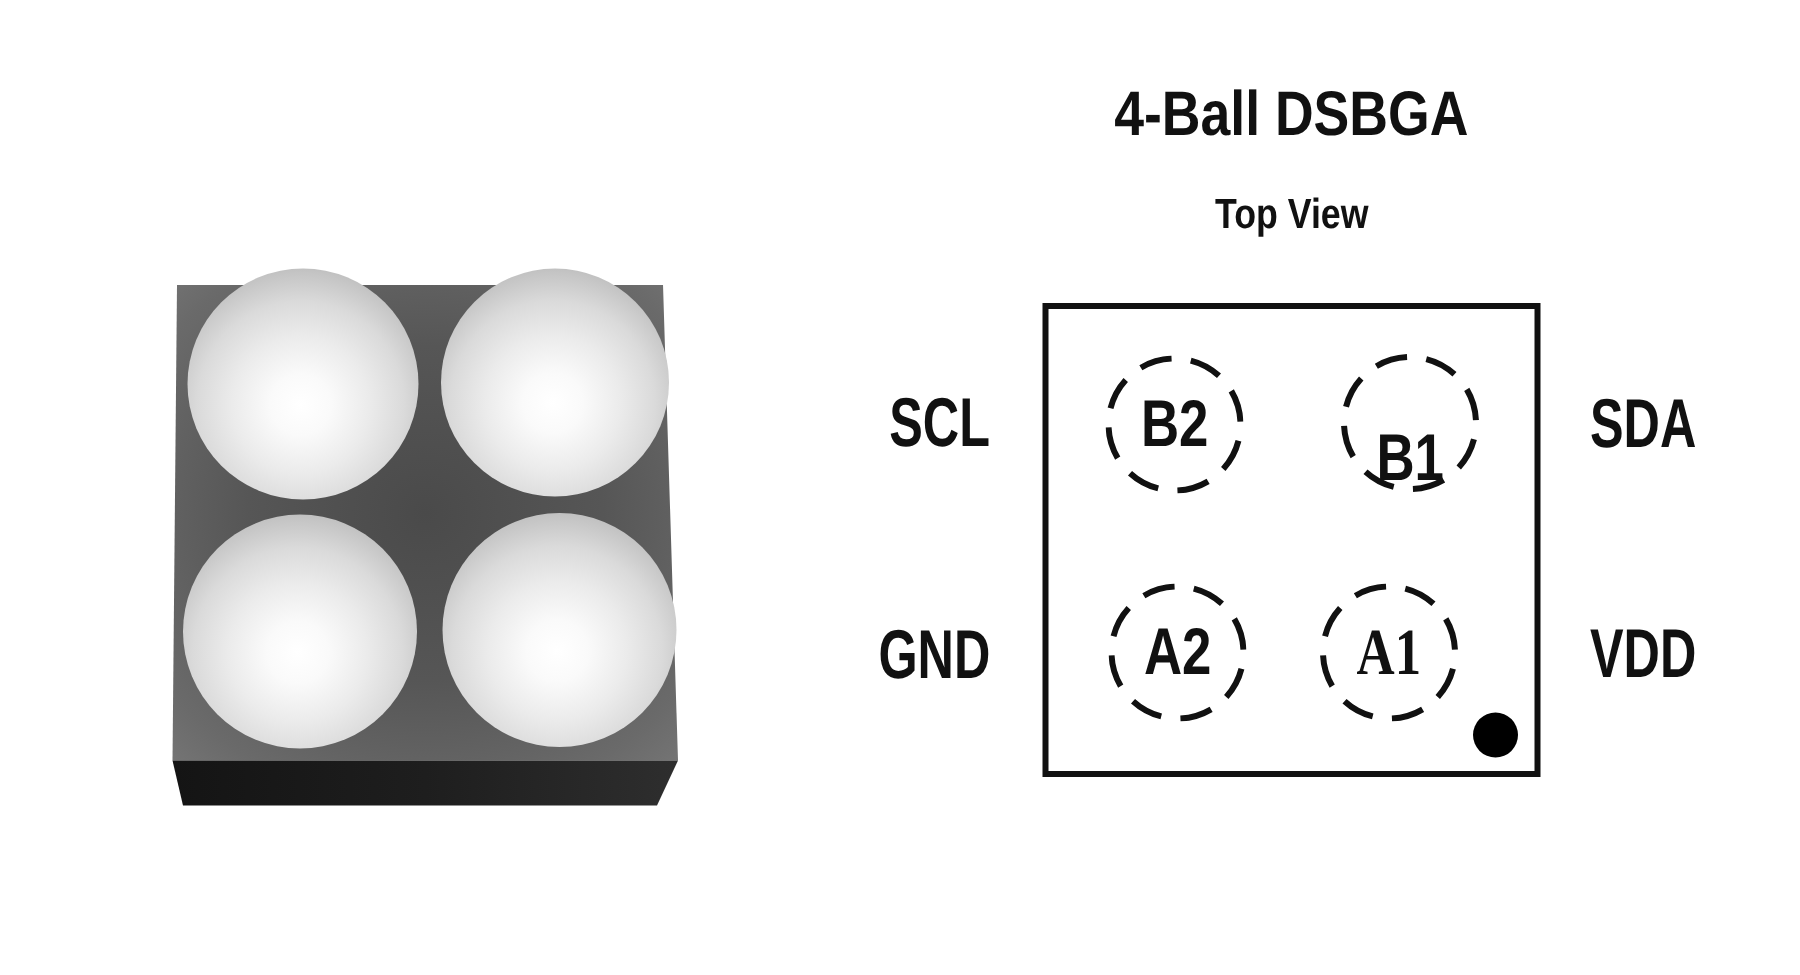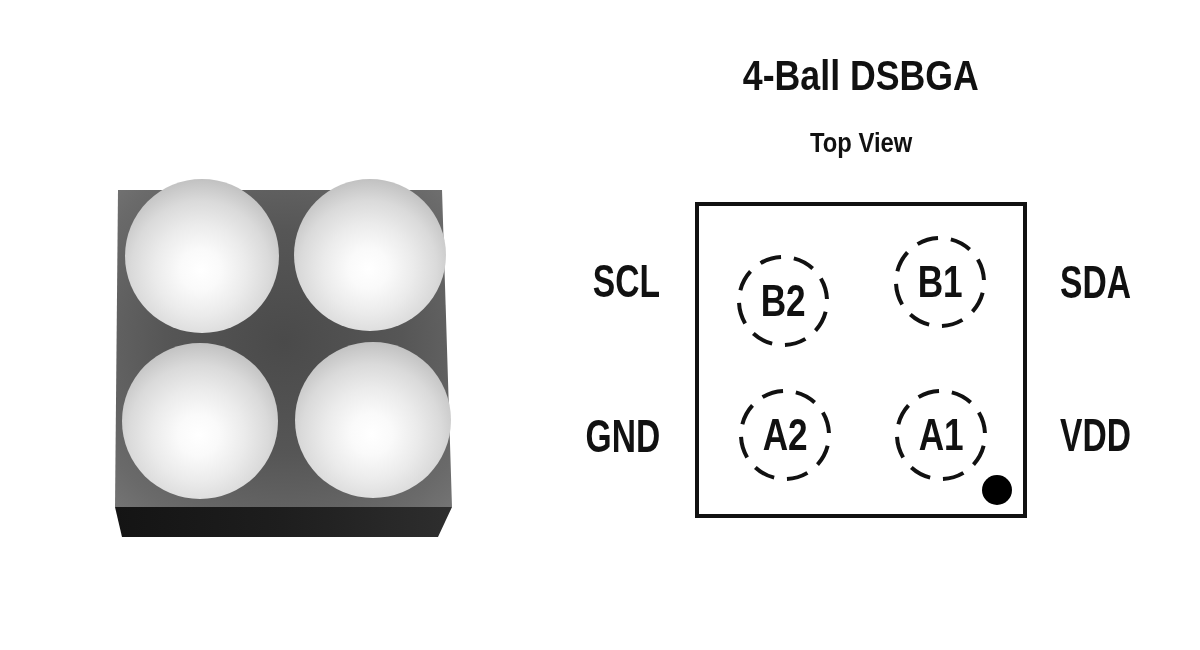--- a/index.html
+++ b/index.html
@@ -34,24 +34,24 @@
 
   .ball-pad {
     position:absolute; width:92px; height:92px;
     display:flex; align-items:center; justify-content:center;
   }
   .ball-pad svg { position:absolute; inset:0; }
   .ball-label {
     position:relative; font-size:44px; font-weight:700; line-height:1;
     transform:scaleX(0.8); transform-origin:50% 50%;
   }
-  #pad-b2 { left:38px;  top:49px;  }
-  #pad-b1 { left:195px; top:30px;  }
+  #pad-b2 { left:38px;  top:31px;  }
+  #pad-b1 { left:195px; top:30px;align-items:flex-end;  }
   #pad-a2 { left:40px;  top:183px;align-items:center; }
-  #pad-a1 { left:196px; top:183px; }
+  #pad-a1 { left:181px; top:183px;font-family:Liberation Serif, serif; }
 
   .pin1-dot {
     position:absolute; left:283px; top:269px;
     width:30px; height:30px; border-radius:50%;
     background:#000000;
   }
 
   .sig {
     position:absolute; font-size:46px; font-weight:700;
     line-height:46px; white-space:nowrap;

